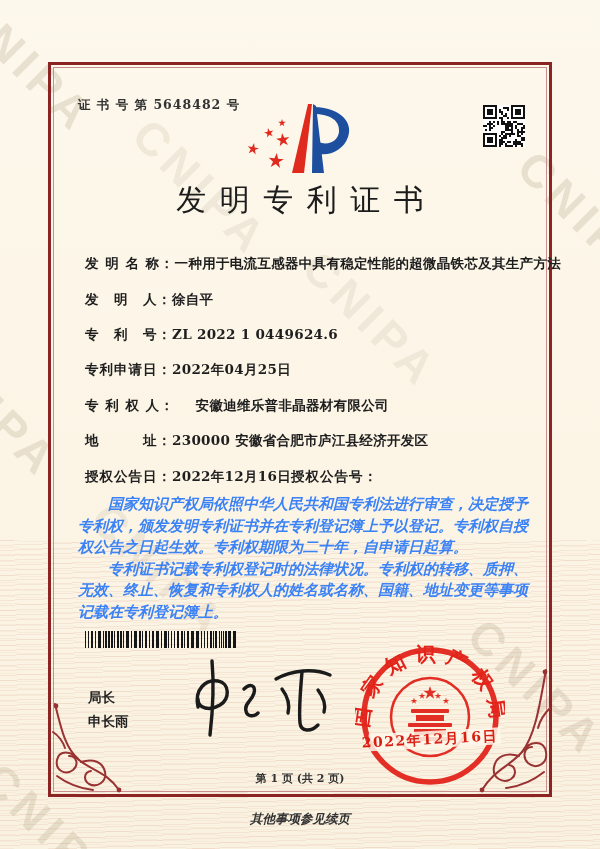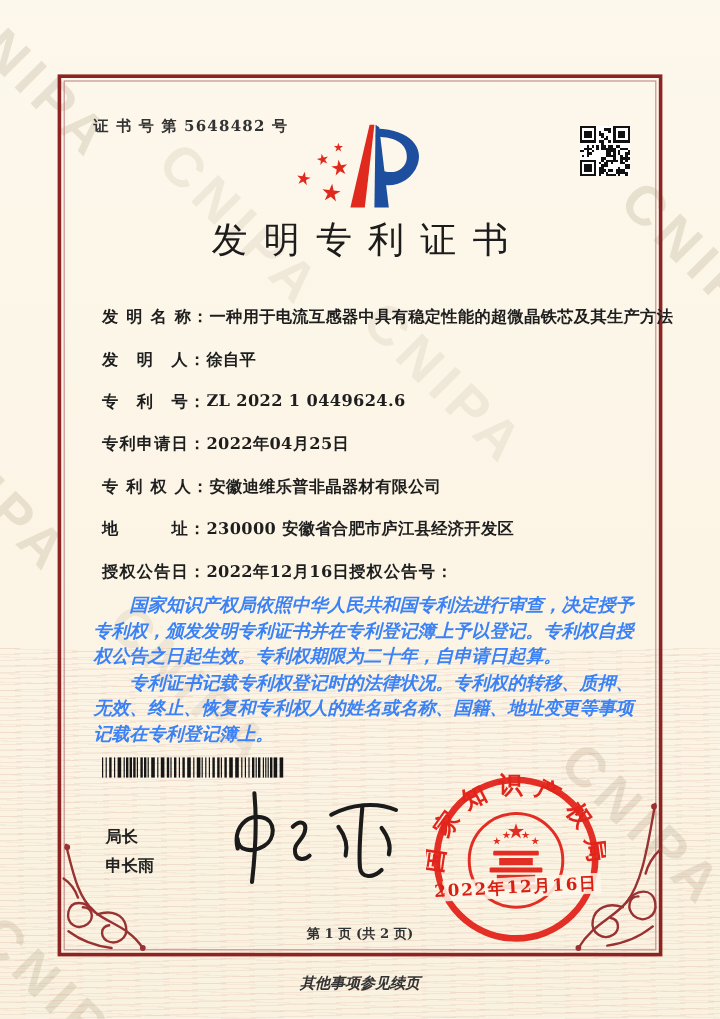--- a/index.html
+++ b/index.html
@@ -232,21 +232,21 @@
       <span class="val">徐自平</span>
     </div>
   <div class="frow" style="top:71px;">
       <span class="lbl">专　利　号：</span>
       <span class="val">ZL 2022 1 0449624.6</span>
     </div>
   <div class="frow" style="top:106px;">
       <span class="lbl">专利申请日：</span>
       <span class="val">2022年04月25日</span>
     </div>
-  <div class="frow" style="top:142px;">
+  <div class="frow" style="top:142px;gap:21px;">
       <span class="lbl">专 利 权 人：</span>
       <span class="val">安徽迪维乐普非晶器材有限公司</span>
     </div>
   <div class="frow" style="top:177px;">
       <span class="lbl">地　　　址：</span>
       <span class="val">230000 安徽省合肥市庐江县经济开发区</span>
     </div>
   <div class="frow" style="top:213px;">
     <span class="lbl">授权公告日：</span>
       <span class="val">2022年12月16日</span>

